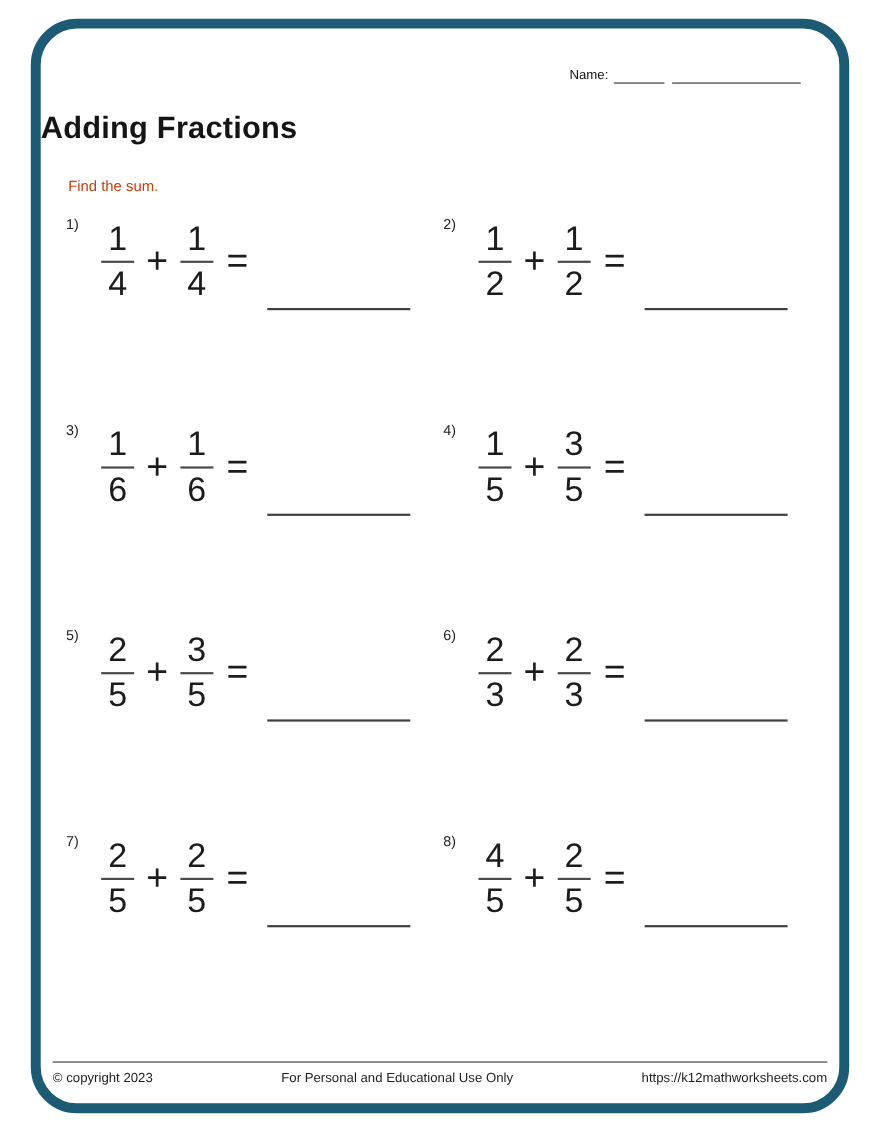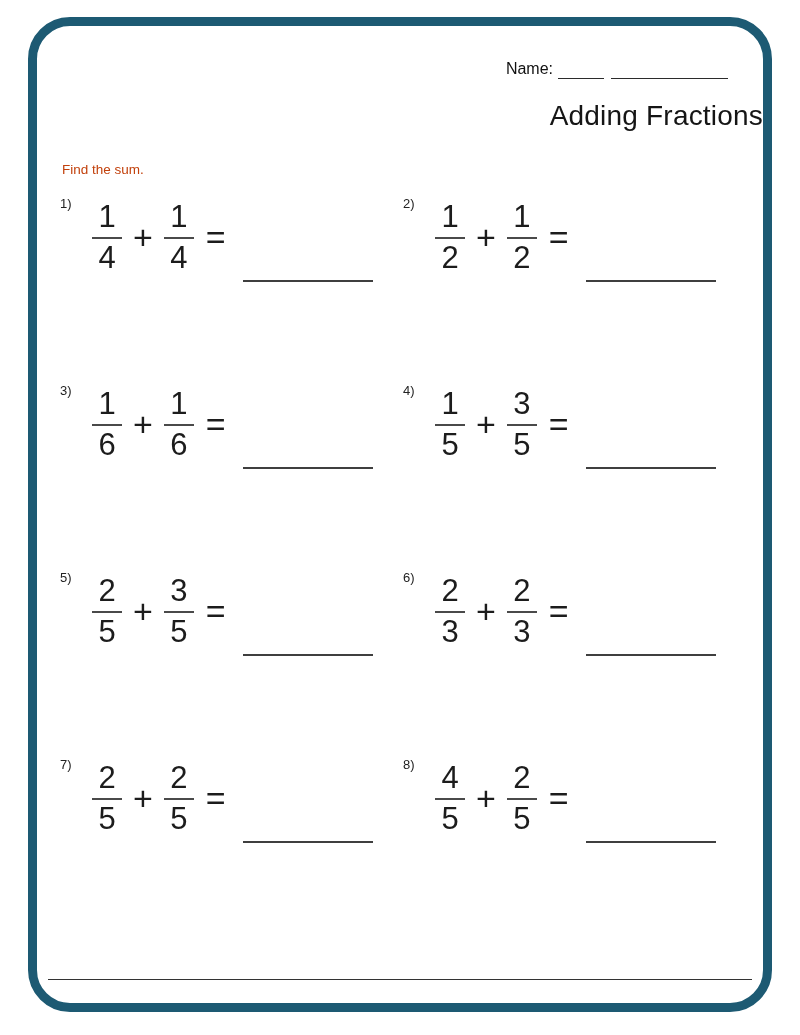--- a/index.html
+++ b/index.html
@@ -14,29 +14,29 @@
     position:absolute; left:28px; top:17px;
     width:726px; height:977px;
     border:9px solid var(--frame,#1d5a73);
     border-radius:42px;
     background:#fff;
   }
   
   .name-row {
     position:absolute; top:34px; right:35px;
     display:flex; align-items:flex-end;
-    font-size:16px; color:#111;
+    font-size:12px; color:#111;
   }
   .name-label { padding-bottom:1px; }
   .blank-seg { display:inline-block; height:15px; border-bottom:1.6px solid #2b2b2b; }
   .seg-short { width:46px; margin-left:5px; }
   .seg-long  { width:117px; margin-left:7px; }
   .title {
     position:absolute; top:74px; left:0; width:100%;
-    text-align:right; font-size:28px; font-weight:normal;
+    text-align:left; font-size:28px; font-weight:bold;
     letter-spacing:.2px; color:#151515;
   }
   .instruction {
     position:absolute; top:136px; left:25px;
     font-size:13.5px; color:#c2410c;
   }
   
   .grid {
     position:absolute; top:169px; left:23px;
     display:grid; grid-template-columns:343px 343px;
@@ -231,15 +231,20 @@
         </div>
         <span class="op eq">=</span>
         <span class="answer"></span>
       </div>
     </div>
 
   </div>
 
   <div class="footer">
     <div class="footer-line"></div>
+    <div class="footer-row">
+      <span>© copyright 2023</span>
+      <span>For Personal and Educational Use Only</span>
+      <span>https://k12mathworksheets.com</span>
+    </div>
   </div>
 
 </div>
 
 </body></html>

